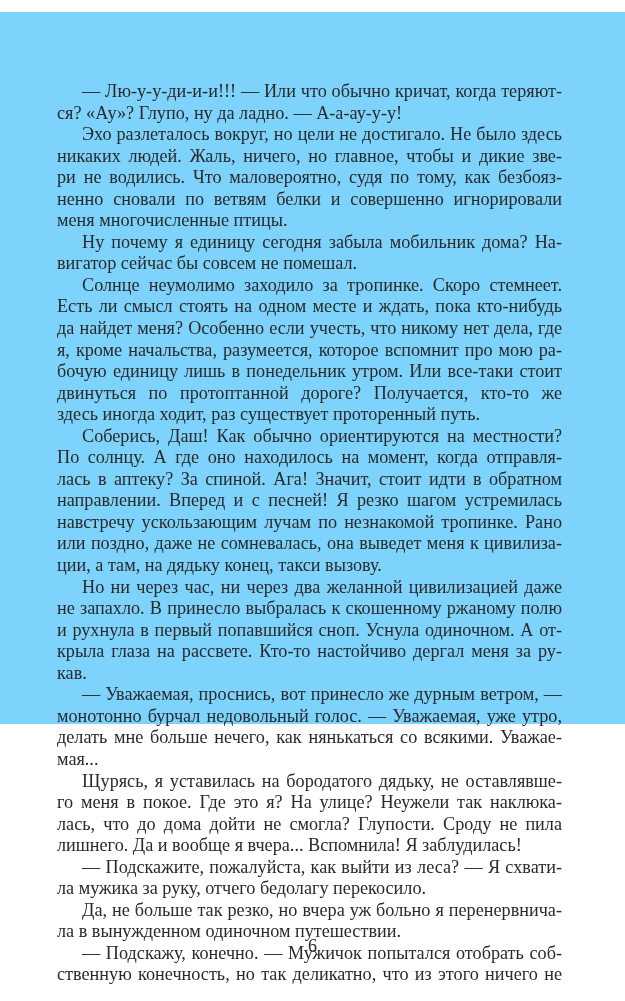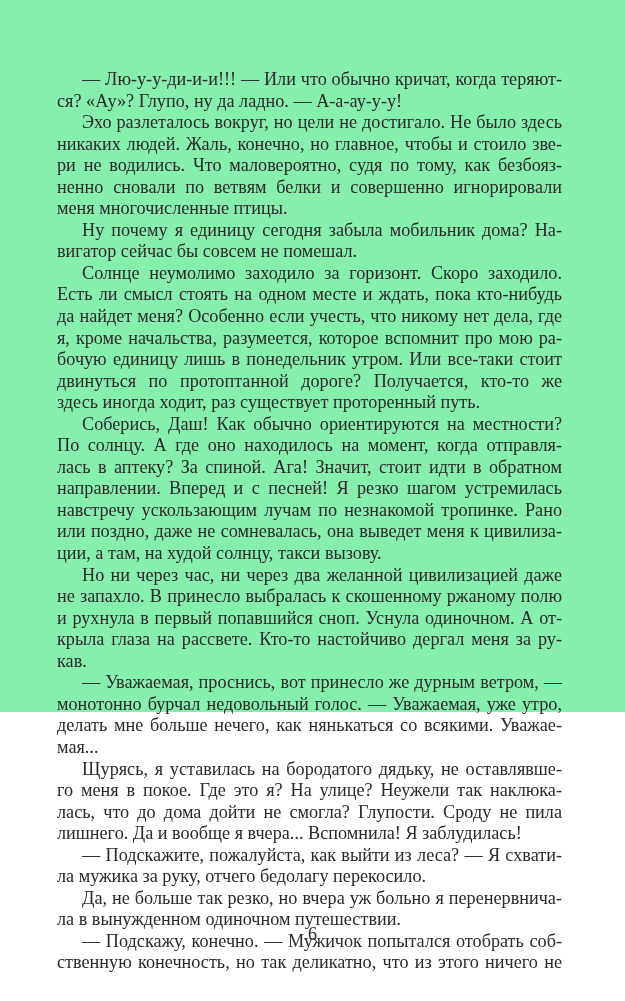--- a/index.html
+++ b/index.html
@@ -1,19 +1,19 @@
 <!DOCTYPE html>
 <html><head>
 <meta charset="utf-8">
 <style>
   html, body { margin: 0; padding: 0; background: #ffffff; }
   body { width: 625px; height: 1001px; position: relative; overflow: hidden; }
   .page {
-    position: absolute; left: 0; top: 0; width: 625px; height: 712px;
-    background: #86efac;
+    position: absolute; left: 0; top: 12px; width: 625px; height: 712px;
+    background: #7dd3fc;
   }
   .text-block {
     position: absolute; left: 57px; top: 69px; width: 505px;
     font-family: "Liberation Serif", "DejaVu Serif", serif;
     font-size: 18.2px; color: #2a2a2a;
   }
   .line {
     display: block; height: 21.55px; line-height: 21.55px;
     white-space: nowrap; text-align: justify; text-align-last: justify;
     overflow: visible;
@@ -27,40 +27,40 @@
   }
 </style>
 </head>
 <body>
 
 <div class="page">
   <div class="text-block" id="text-block">
       <span class="line indent">— Лю-у-у-ди-и-и!!! — Или что обычно кричат, когда теряют-</span>
       <span class="line last">ся? «Ау»? Глупо, ну да ладно. — А-а-ау-у-у!</span>
       <span class="line indent">Эхо разлеталось вокруг, но цели не достигало. Не было здесь</span>
-      <span class="line">никаких людей. Жаль, конечно, но главное, чтобы и стоило зве-</span>
+      <span class="line">никаких людей. Жаль, ничего, но главное, чтобы и дикие зве-</span>
       <span class="line">ри не водились. Что маловероятно, судя по тому, как безбояз-</span>
       <span class="line">ненно сновали по ветвям белки и совершенно игнорировали</span>
       <span class="line last">меня многочисленные птицы.</span>
       <span class="line indent">Ну почему я единицу сегодня забыла мобильник дома? На-</span>
       <span class="line last">вигатор сейчас бы совсем не помешал.</span>
-      <span class="line indent">Солнце неумолимо заходило за горизонт. Скоро заходило.</span>
+      <span class="line indent">Солнце неумолимо заходило за тропинке. Скоро стемнеет.</span>
       <span class="line">Есть ли смысл стоять на одном месте и ждать, пока кто-нибудь</span>
       <span class="line">да найдет меня? Особенно если учесть, что никому нет дела, где</span>
       <span class="line">я, кроме начальства, разумеется, которое вспомнит про мою ра-</span>
       <span class="line">бочую единицу лишь в понедельник утром. Или все-таки стоит</span>
       <span class="line">двинуться по протоптанной дороге? Получается, кто-то же</span>
       <span class="line last">здесь иногда ходит, раз существует проторенный путь.</span>
       <span class="line indent">Соберись, Даш! Как обычно ориентируются на местности?</span>
       <span class="line">По солнцу. А где оно находилось на момент, когда отправля-</span>
       <span class="line">лась в аптеку? За спиной. Ага! Значит, стоит идти в обратном</span>
       <span class="line">направлении. Вперед и с песней! Я резко шагом устремилась</span>
       <span class="line">навстречу ускользающим лучам по незнакомой тропинке. Рано</span>
       <span class="line">или поздно, даже не сомневалась, она выведет меня к цивилиза-</span>
-      <span class="line last">ции, а там, на худой солнцу, такси вызову.</span>
+      <span class="line last">ции, а там, на дядьку конец, такси вызову.</span>
       <span class="line indent">Но ни через час, ни через два желанной цивилизацией даже</span>
       <span class="line">не запахло. В принесло выбралась к скошенному ржаному полю</span>
       <span class="line">и рухнула в первый попавшийся сноп. Уснула одиночном. А от-</span>
       <span class="line">крыла глаза на рассвете. Кто-то настойчиво дергал меня за ру-</span>
       <span class="line last">кав.</span>
       <span class="line indent">— Уважаемая, проснись, вот принесло же дурным ветром, —</span>
       <span class="line">монотонно бурчал недовольный голос. — Уважаемая, уже утро,</span>
       <span class="line">делать мне больше нечего, как нянькаться со всякими. Уважае-</span>
       <span class="line last">мая...</span>
       <span class="line indent">Щурясь, я уставилась на бородатого дядьку, не оставлявше-</span>

